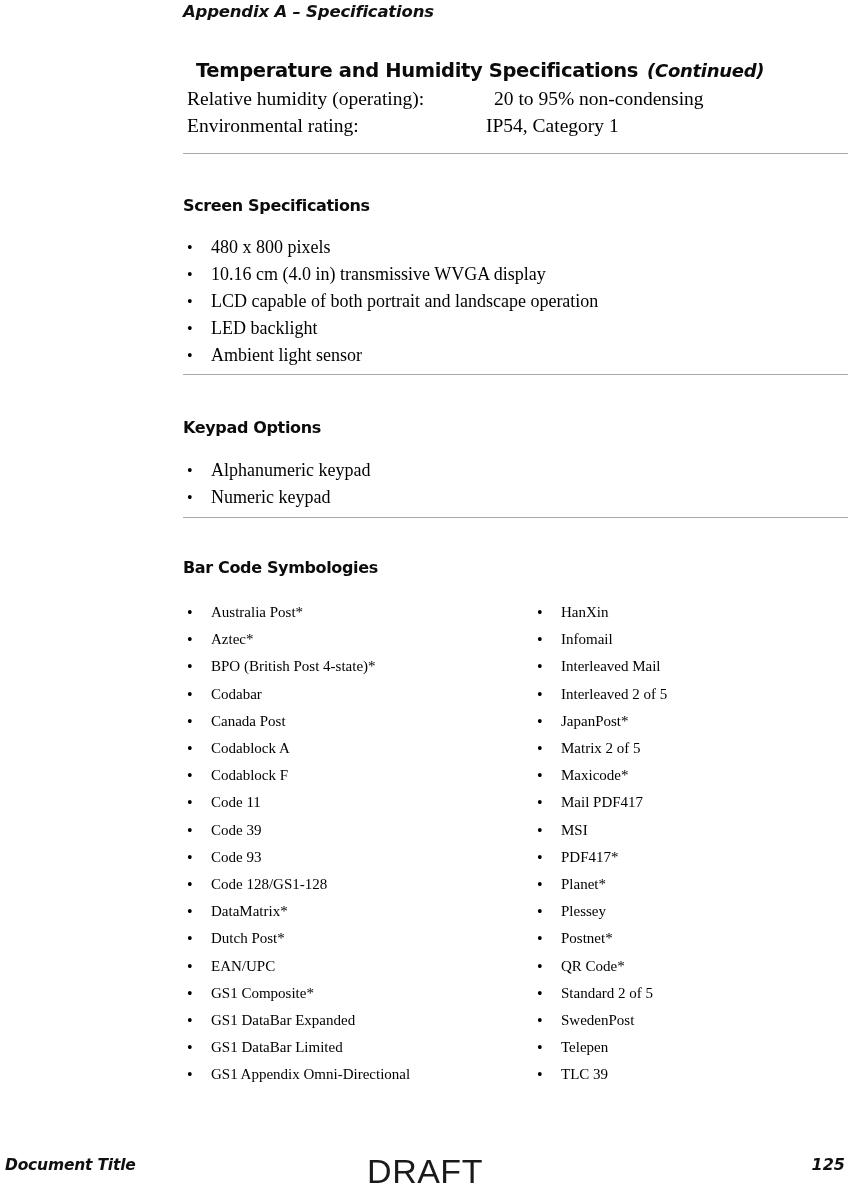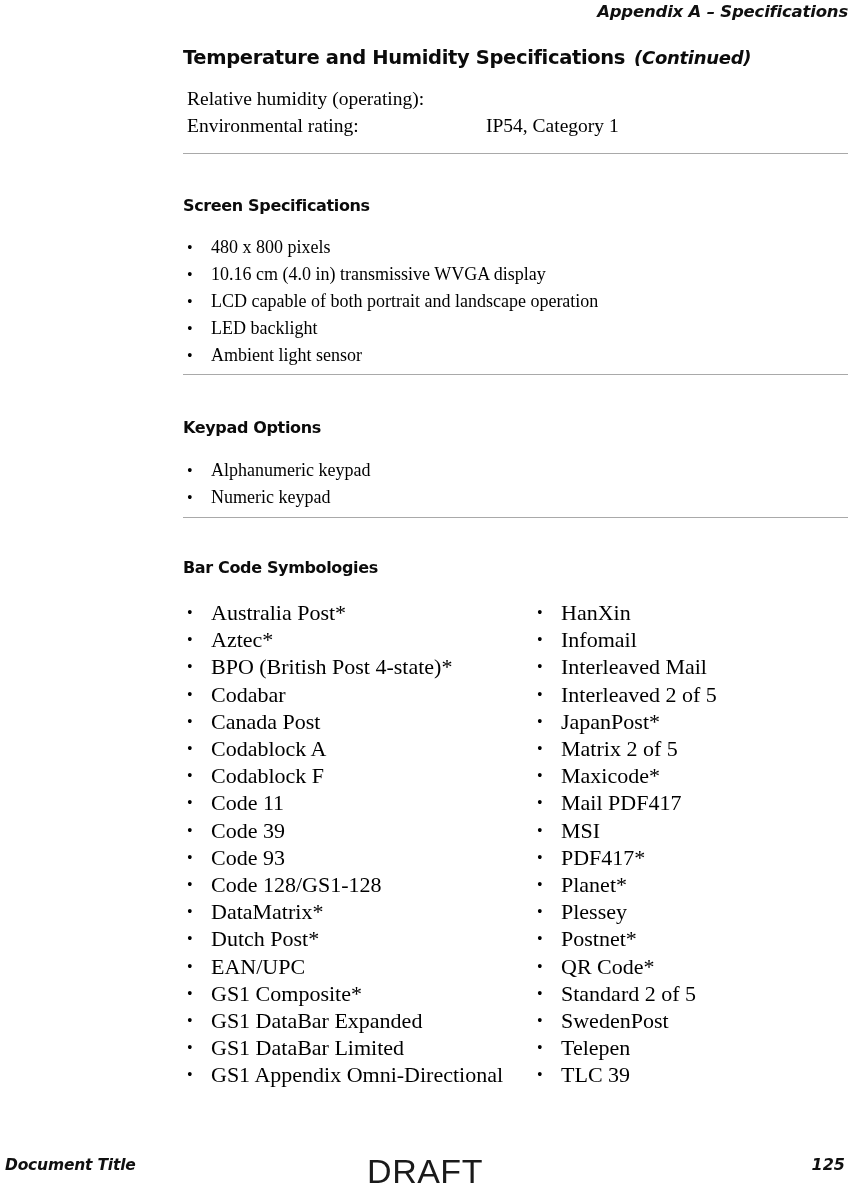--- a/index.html
+++ b/index.html
@@ -15,40 +15,39 @@
     color: #000000;
     overflow: hidden;
   }
 
   
   .page-header {
     position: absolute;
     top: 2px;
     left: 183px;
     right: 2px;
-    text-align: right;
     font-family: "DejaVu Sans", "Liberation Sans", sans-serif;
     font-weight: bold;
     font-style: italic;
     font-size: 16.5px;
     letter-spacing: -0.2px;
     color: #101010;
     white-space: nowrap;
   }
 
   
   .content {
     position: absolute;
     left: 183px;
     top: 0;
     width: 665px;
   }
 
   h1.section-title {
-    margin: 0;
+    margin: 13px;
     font-family: "DejaVu Sans", "Liberation Sans", sans-serif;
     font-weight: bold;
     font-size: 19.5px;
     letter-spacing: -0.35px;
     color: #0b0b0b;
     white-space: nowrap;
   }
   h1.section-title .continued {
     font-style: italic;
     font-size: 18px;
@@ -124,21 +123,21 @@
     top: 599px;
     width: 665px;
   }
   .barcode-col {
     position: absolute;
     top: 0;
   }
   .barcode-col.left  { left: 0px;   width: 350px; }
   .barcode-col.right { left: 350px; width: 315px; }
   .barcode-col ul.bullets > li {
-    font-size: 22px;
+    font-size: 15px;
     line-height: 27.2px;
     padding-left: 28px;
   }
 
   
   .page-footer {
     position: absolute;
     left: 0;
     right: 0;
     bottom: 0;
@@ -183,20 +182,21 @@
 
 <div class="page-header">Appendix A – Specifications</div>
 
 <div class="content" style="top:46px;">
   <h1 class="section-title"><span>Temperature and Humidity Specifications</span><span class="continued" style="margin-left:9px;">(Continued)</span></h1>
 </div>
 
 <div class="spec-table" style="top:85px;">
   <div class="spec-row">
     <span class="spec-label">Relative humidity (operating):</span>
+    <span class="spec-value" style="left:311px;">20 to 95% non-condensing</span>
   </div>
   <div class="spec-row">
     <span class="spec-label">Environmental rating:</span>
     <span class="spec-value" style="left:303px;">IP54, Category 1</span>
   </div>
 </div>
 
 <div class="rule" style="top:153px;"></div>
 
 <div class="content" style="top:196px;">

